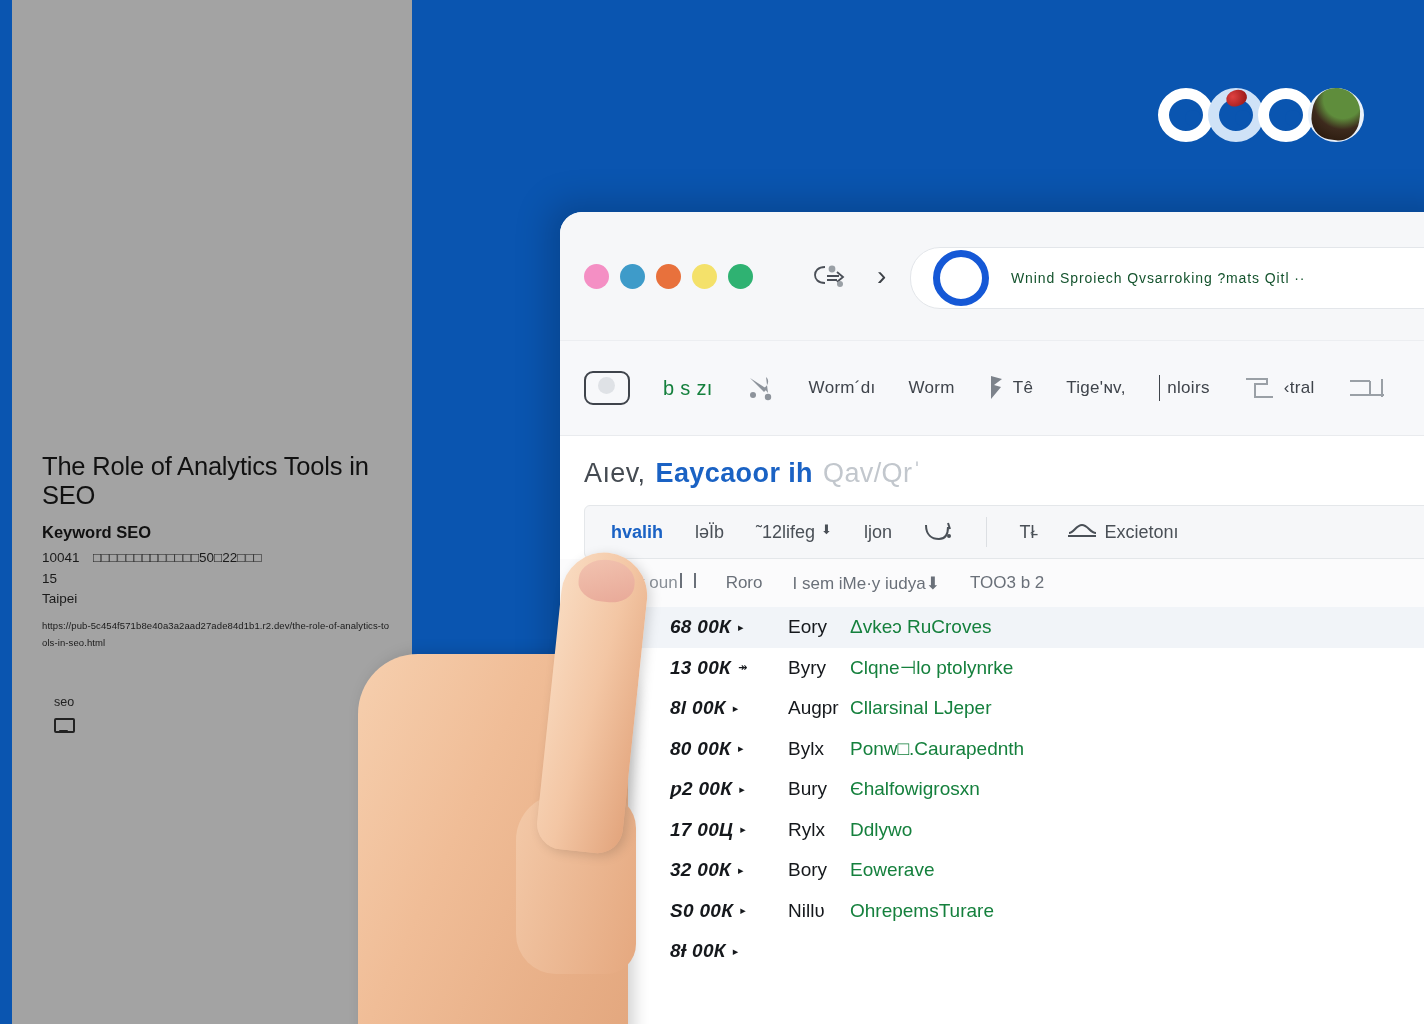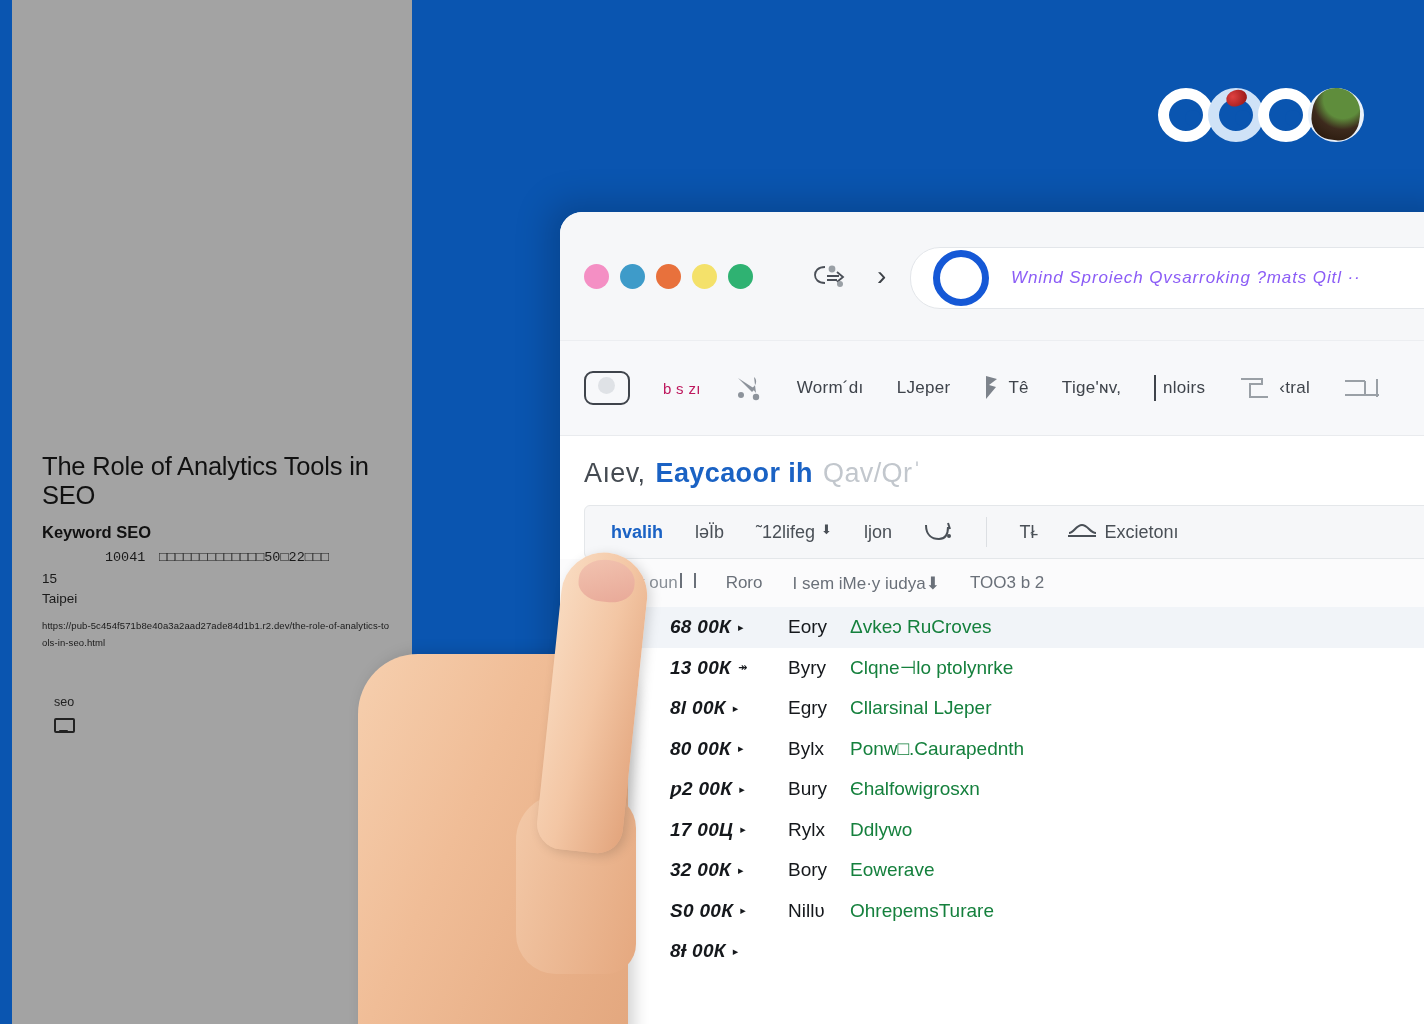--- a/index.html
+++ b/index.html
@@ -16,21 +16,21 @@
   }
   #article-block{position:absolute;left:30px;top:452px;width:350px;}
   #article-title{
     font-size:25.5px;line-height:1.12;color:#111;font-weight:400;
     letter-spacing:-0.2px;margin:0 0 14px 0;
   }
   #article-kicker{
     font-size:16.5px;color:#111;font-weight:700;margin:0 0 6px 0;
   }
   .meta-line{font-size:13.5px;color:#1a1a1a;line-height:1.52;}
-  .tofu{font-family:Liberation Mono, monospace;text-align:center;}
+  .tofu{font-family:Liberation Sans, sans-serif;}
   #article-url{
     font-size:9.5px;color:#1a1a1a;line-height:1.85;margin-top:7px;
     word-break:break-all;letter-spacing:.1px;
   }
   #tag-block{position:absolute;left:42px;top:695px;}
   #tag-label{font-size:12.5px;color:#222;}
   #tag-glyph{
     margin-top:9px;width:17px;height:11px;border:2px solid #222;
     border-radius:2px;position:relative;
   }
@@ -85,36 +85,35 @@
   #omnibox{
     position:absolute;left:350px;top:35px;height:60px;width:700px;
     background:#fff;border:1px solid #e3e6ea;border-radius:30px;
     display:flex;align-items:center;padding-left:22px;gap:22px;
   }
   #omnibox-ring{
     width:56px;height:56px;border-radius:50%;border:7px solid #1558d6;
     box-sizing:border-box;flex:0 0 auto;
   }
   #omnibox-text{
-    font-size:17px;color:#8b5cf6;letter-spacing:.9px;white-space:nowrap;
+    font-size:14px;color:#14532d;letter-spacing:.9px;white-space:nowrap;
     overflow:hidden;
-    font-style:italic;
   }
 
   
   #toolbar{
     height:94px;background:#f7f8fa;display:flex;align-items:center;
     padding-left:24px;gap:33px;border-bottom:1px solid #e9ebee;
     white-space:nowrap;overflow:hidden;
   }
   .tool-item{
     display:flex;align-items:center;gap:7px;color:#3f444b;font-size:17px;
     letter-spacing:.3px;
   }
-  .tool-item.muted{color:#be185d;font-size:15px;}
+  .tool-item.muted{color:#15803d;font-size:20px;}
   #tool-icon-home{
     width:42px;height:30px;border:2.4px solid #3f444b;border-radius:9px;
     position:relative;
   }
   #tool-icon-home:after{
     content:"";position:absolute;left:12px;top:4px;width:17px;height:17px;
     background:#dfe2e6;border-radius:50%;
   }
   .tool-sep{width:1.6px;height:26px;background:#3f444b;}
   #tool-icon-scissor{width:30px;height:26px;}
@@ -274,21 +273,21 @@
           <path d="M20 2 C24 5 22 11 18 13 L22 18 Z"></path>
           <circle cx="7" cy="20" r="3"></circle>
           <circle cx="22" cy="22" r="3.2"></circle>
         </svg>
       </span>
     </span>
     <span class="tool-item">
       <span>Worm´dı</span>
     </span>
     <span class="tool-item">
-      <span>LJeper</span>
+      <span>Worm</span>
     </span>
     <span class="tool-item">
       <span id="tool-icon-flag">
         <svg viewBox="0 0 18 26" fill="#7d838b">
             <path d="M3 1 L14 4 L6 10 L13 12 L3 24 Z"></path>
           </svg>
       </span>
       <span>Tê</span>
     </span>
     <span class="tool-item">
@@ -383,21 +382,21 @@
           <span class="metric-caret">↠</span>
         </span>
       <span class="cell-code">Byry</span>
       <span class="cell-name">Clqne⊣lo ptolynrke</span>
     </div>
     <div class="row">
       <span class="cell-metric">
           <span>8l  00К</span>
           <span class="metric-caret">▸</span>
         </span>
-      <span class="cell-code">Egry</span>
+      <span class="cell-code">Augpr</span>
       <span class="cell-name">Cllarsinal LJeper</span>
     </div>
     <div class="row">
       <span class="cell-metric">
           <span>80 00К</span>
           <span class="metric-caret">▸</span>
         </span>
       <span class="cell-code">Bylх</span>
       <span class="cell-name">Ponw□.Caurapednth</span>
     </div>

